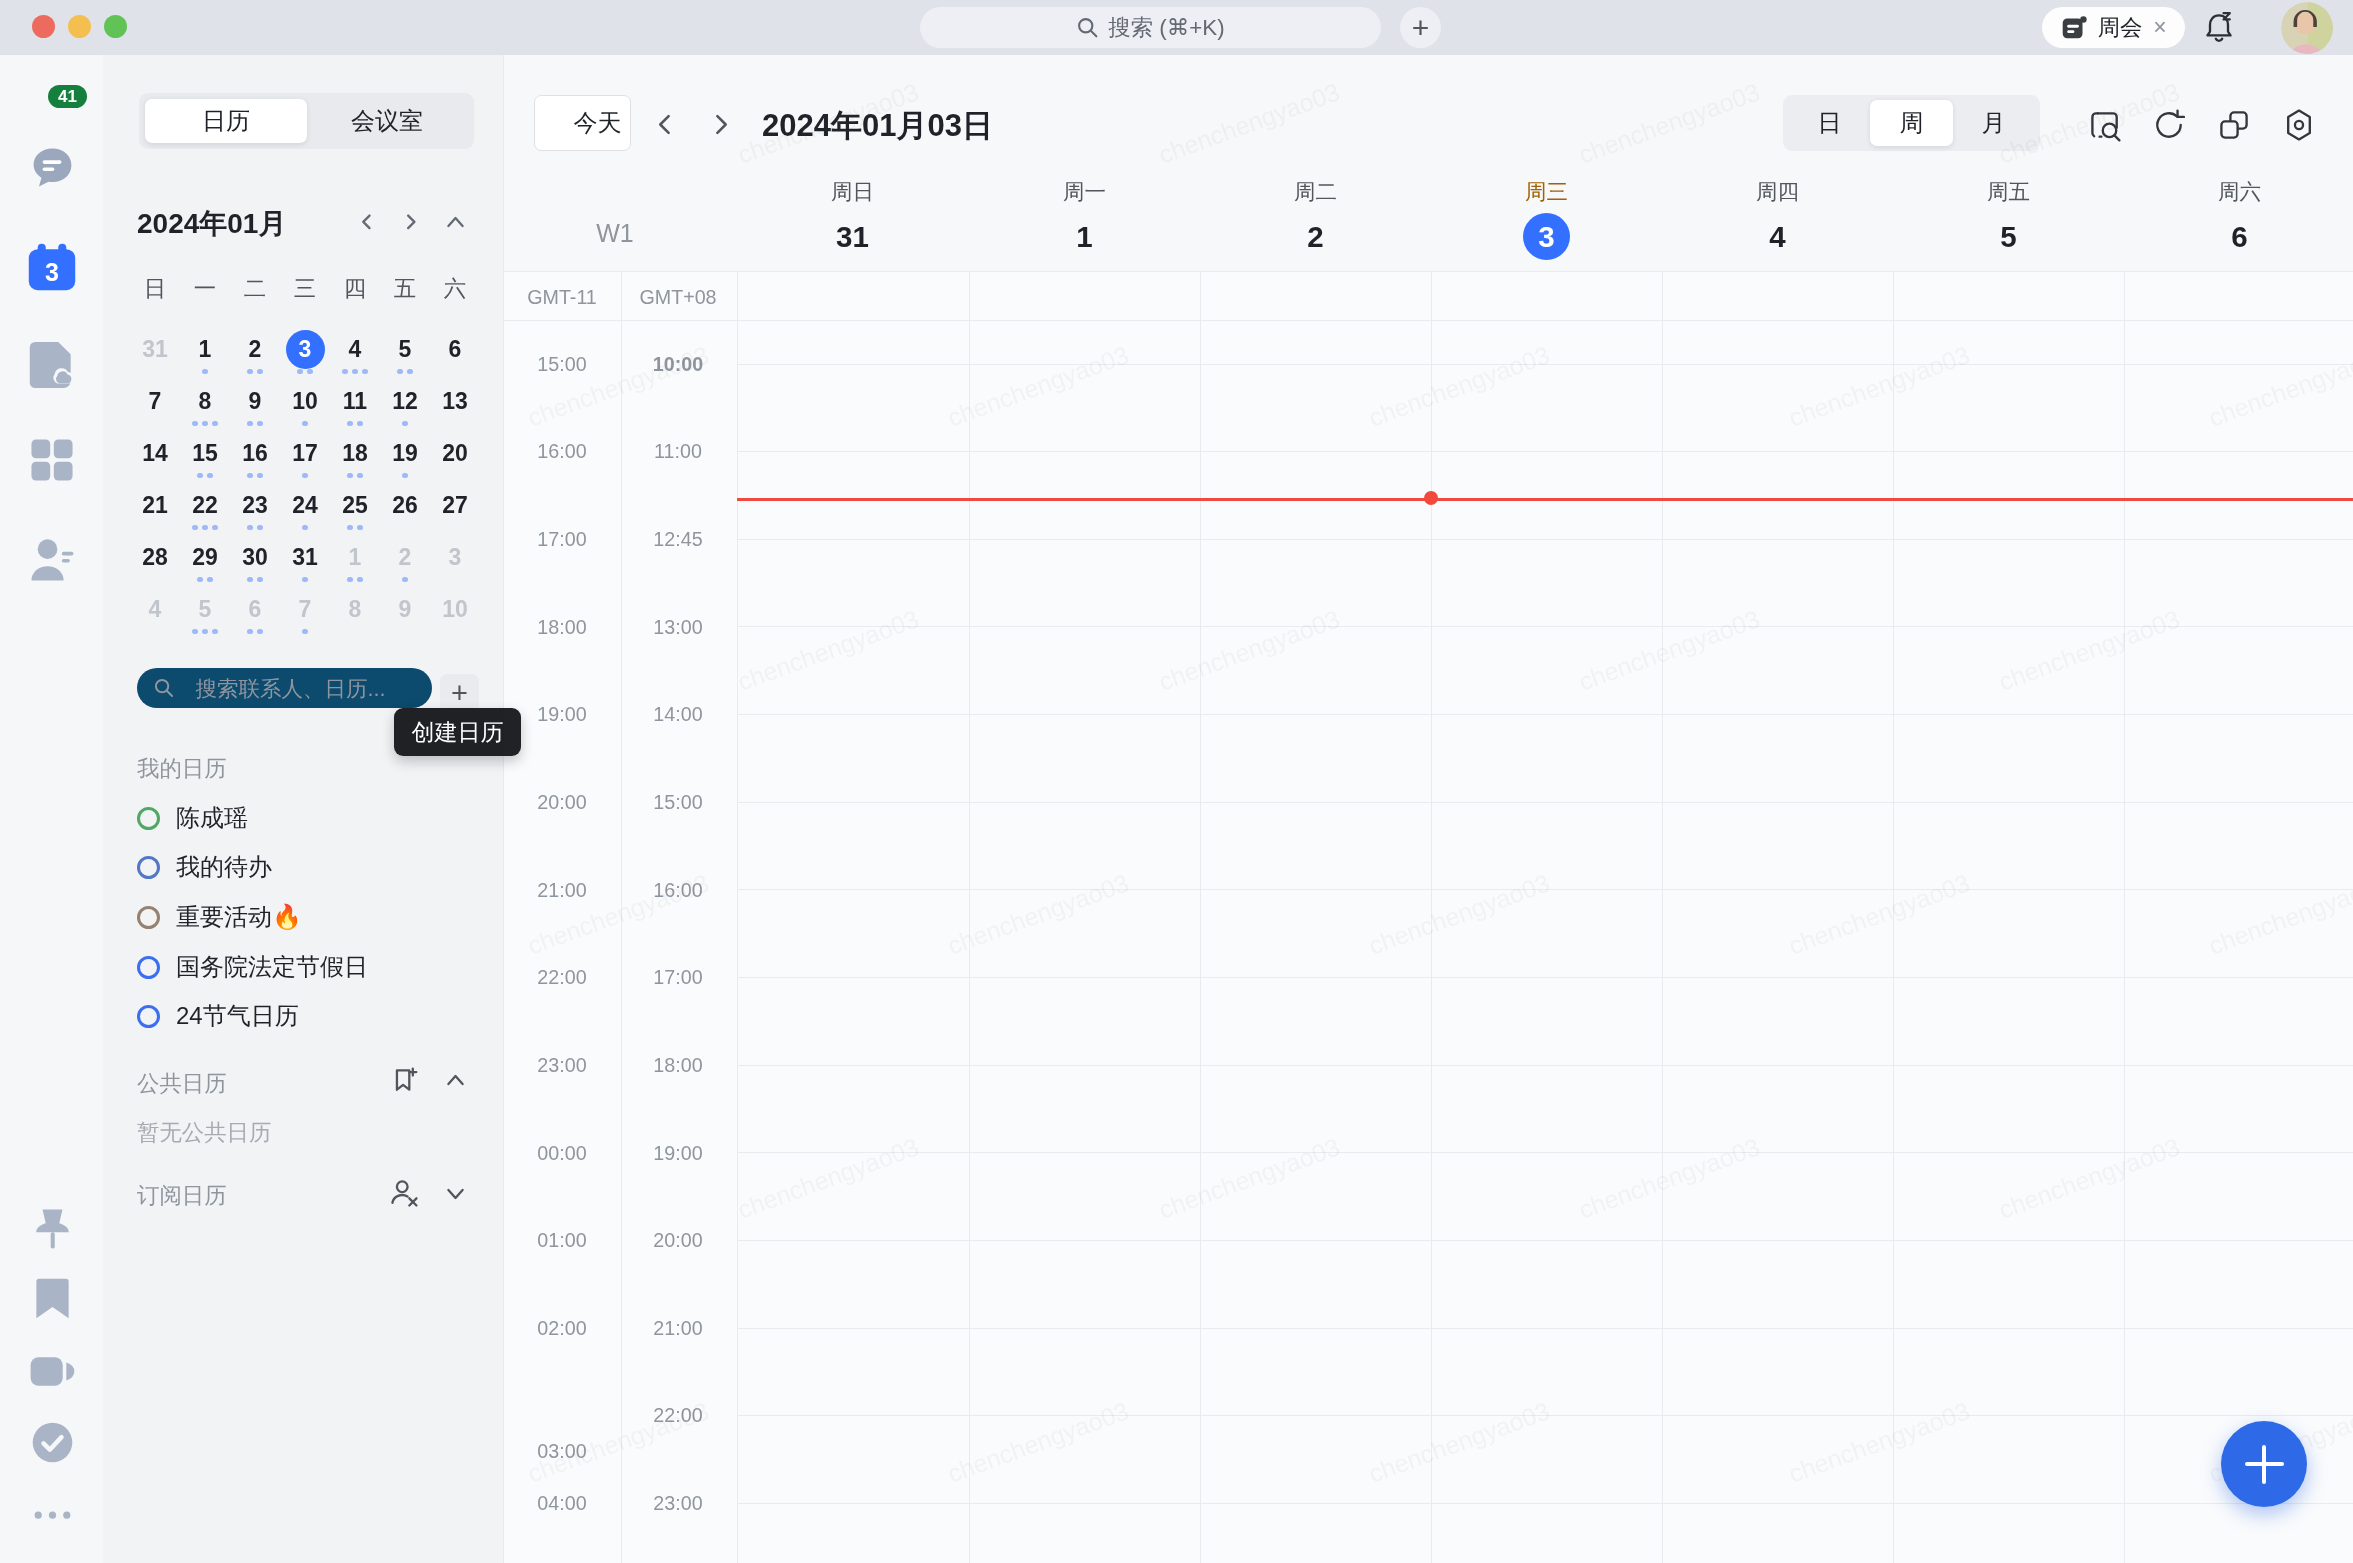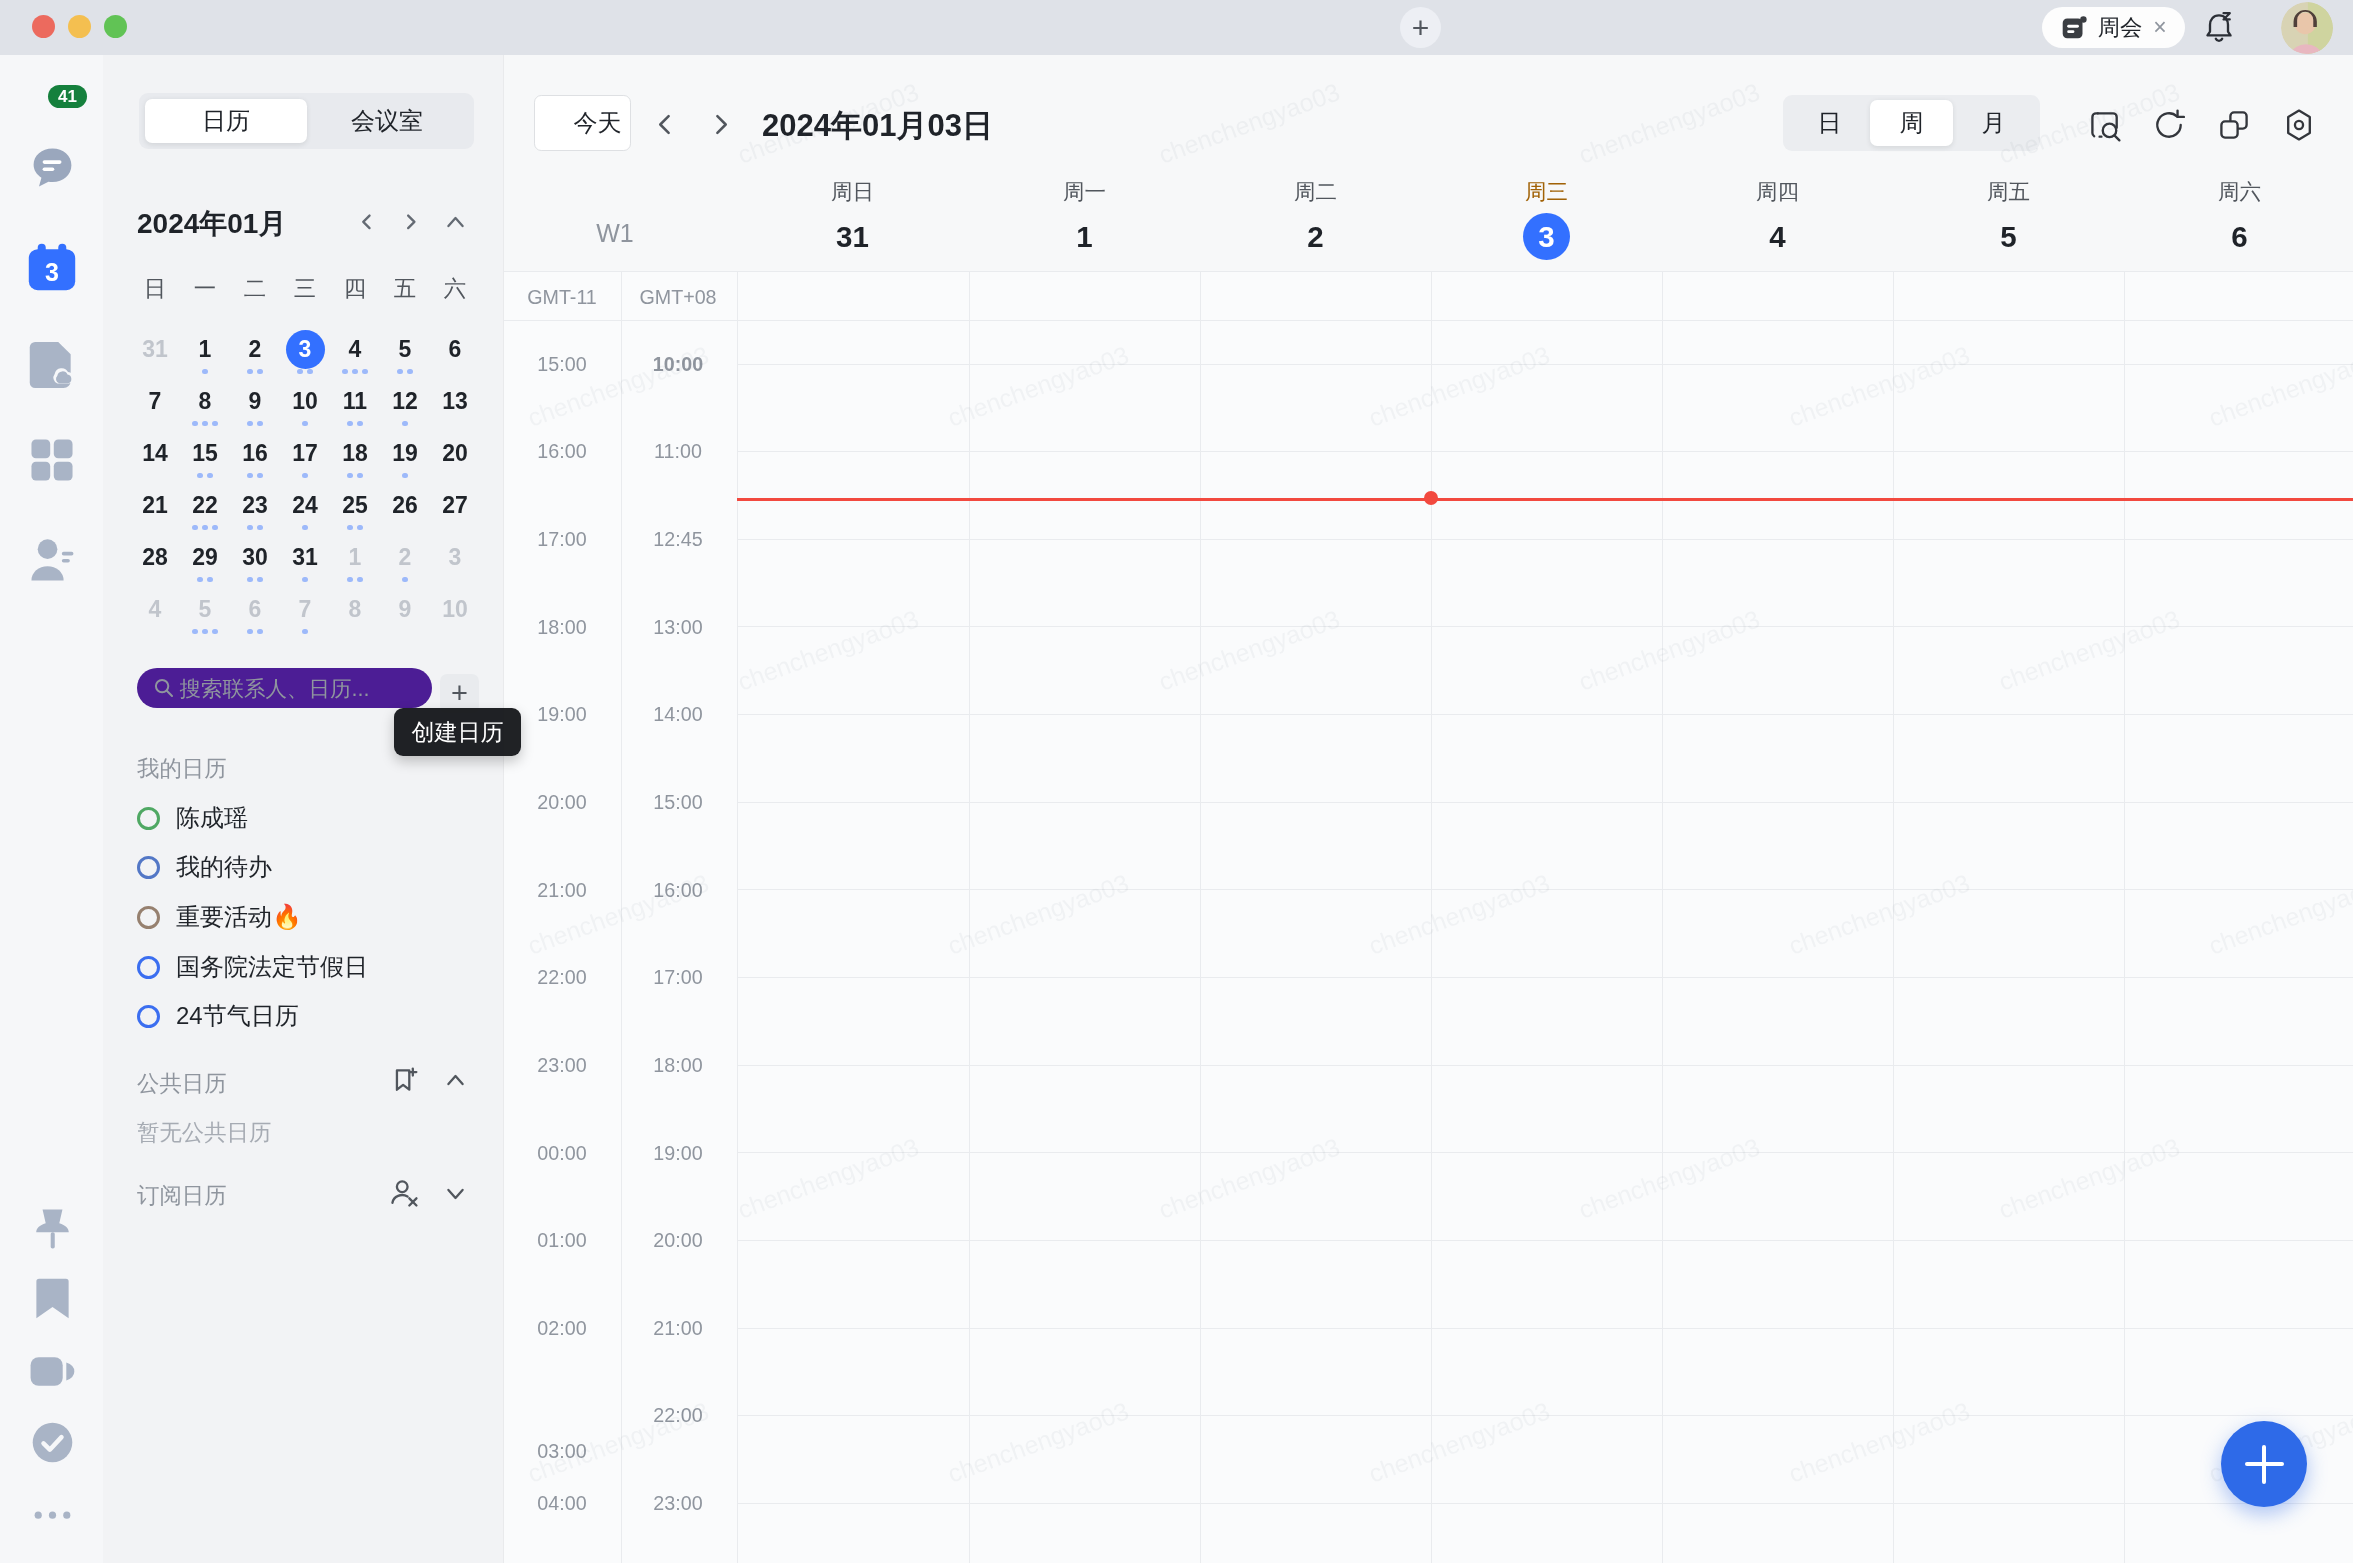--- a/index.html
+++ b/index.html
@@ -46,22 +46,22 @@
   .mini-week div { width:50px; text-align:center; font-size:22.4px; color:#51565d; }
   .mini-grid { position:absolute; left:27px; top:275px; }
   .mrow { display:flex; height:52px; }
   .mcell { width:50px; display:flex; flex-direction:column; align-items:center; }
   .mnum { width:39px; height:39px; line-height:39px; text-align:center; border-radius:50%;
     font-size:23px; font-weight:bold; color:#1f2329; }
   .mnum.muted { color:#c1c5cc; }
   .mnum.sel { background:#3370ff; color:#fff; }
   .mdots { height:9px; display:flex; gap:4.5px; align-items:center; margin-top:-1.8px; }
   .mdot { width:5.4px; height:5.4px; border-radius:50%; background:#9db9fa; }
-  .sb-search { position:absolute; left:34px; top:613px; width:295px; height:40px; border-radius:20.6px; background:#4c1d95;
-    display:flex; align-items:center; gap:5px; padding:0 16px; color:#8f959e; font-size:21.5px; }
+  .sb-search { position:absolute; left:34px; top:613px; width:295px; height:40px; border-radius:20.6px; background:#0c4a6e;
+    display:flex; align-items:center; gap:21px; padding:0 16px; color:#8f959e; font-size:21.5px; }
   .sb-add { position:absolute; left:337px; top:619px; width:39px; height:39px; border-radius:7.2px; background:#e9ebee;
     color:#51565d; font-size:29px; font-weight:300; display:flex; align-items:center; justify-content:center; }
   .sb-tooltip { position:absolute; left:291px; top:653px; width:127px; height:48px; background:rgba(13,15,18,.92);
     color:#fff; font-size:23px; border-radius:9px; display:flex; align-items:center; justify-content:center;
     box-shadow:0 5.4px 12.5px rgba(0,0,0,.22); z-index:20; white-space:nowrap; }
   .sb-section { position:absolute; left:34px; font-size:22.4px; color:#8f959e; }
   .cal-item { position:absolute; left:34px; height:48px; display:flex; align-items:center; }
   .cal-circ { width:23px; height:23px; border-radius:50%; border:3.1px solid #3370ff; }
   .cal-label { margin-left:16px; font-size:24px; color:#1f2329; }
   .sb-mini-ic { position:absolute; width:36px; height:36px; display:flex; align-items:center; justify-content:center; }
@@ -102,20 +102,27 @@
 </head>
 <body>
 
 <div class="stage">
 
   <div class="titlebar">
     <span class="tl-dot tl-red"></span>
     <span class="tl-dot tl-yellow"></span>
     <span class="tl-dot tl-green"></span>
 
+    <div class="tb-search">
+      <svg width="23" height="23" viewBox="0 0 26 26">
+        <circle cx="11" cy="11" r="7.5" fill="none" stroke="#646a73" stroke-width="2.4"></circle>
+        <line x1="17" y1="17" x2="23" y2="23" stroke="#646a73" stroke-width="2.4" stroke-linecap="round"></line>
+      </svg>
+      <span>搜索 (⌘+K)</span>
+    </div>
     <div class="tb-plus">+</div>
 
     <div class="tb-tag">
       <svg width="27" height="27" viewBox="0 0 30 30">
         <rect x="3" y="5" width="22" height="22" rx="5" fill="#3a3d42"></rect>
         <rect x="8" y="12" width="13" height="3.2" rx="1.6" fill="#fff"></rect>
         <rect x="8" y="18" width="8" height="3.2" rx="1.6" fill="#fff"></rect>
         <circle cx="26" cy="6" r="3.6" fill="#3a3d42"></circle>
       </svg>
       <span>周会</span>

